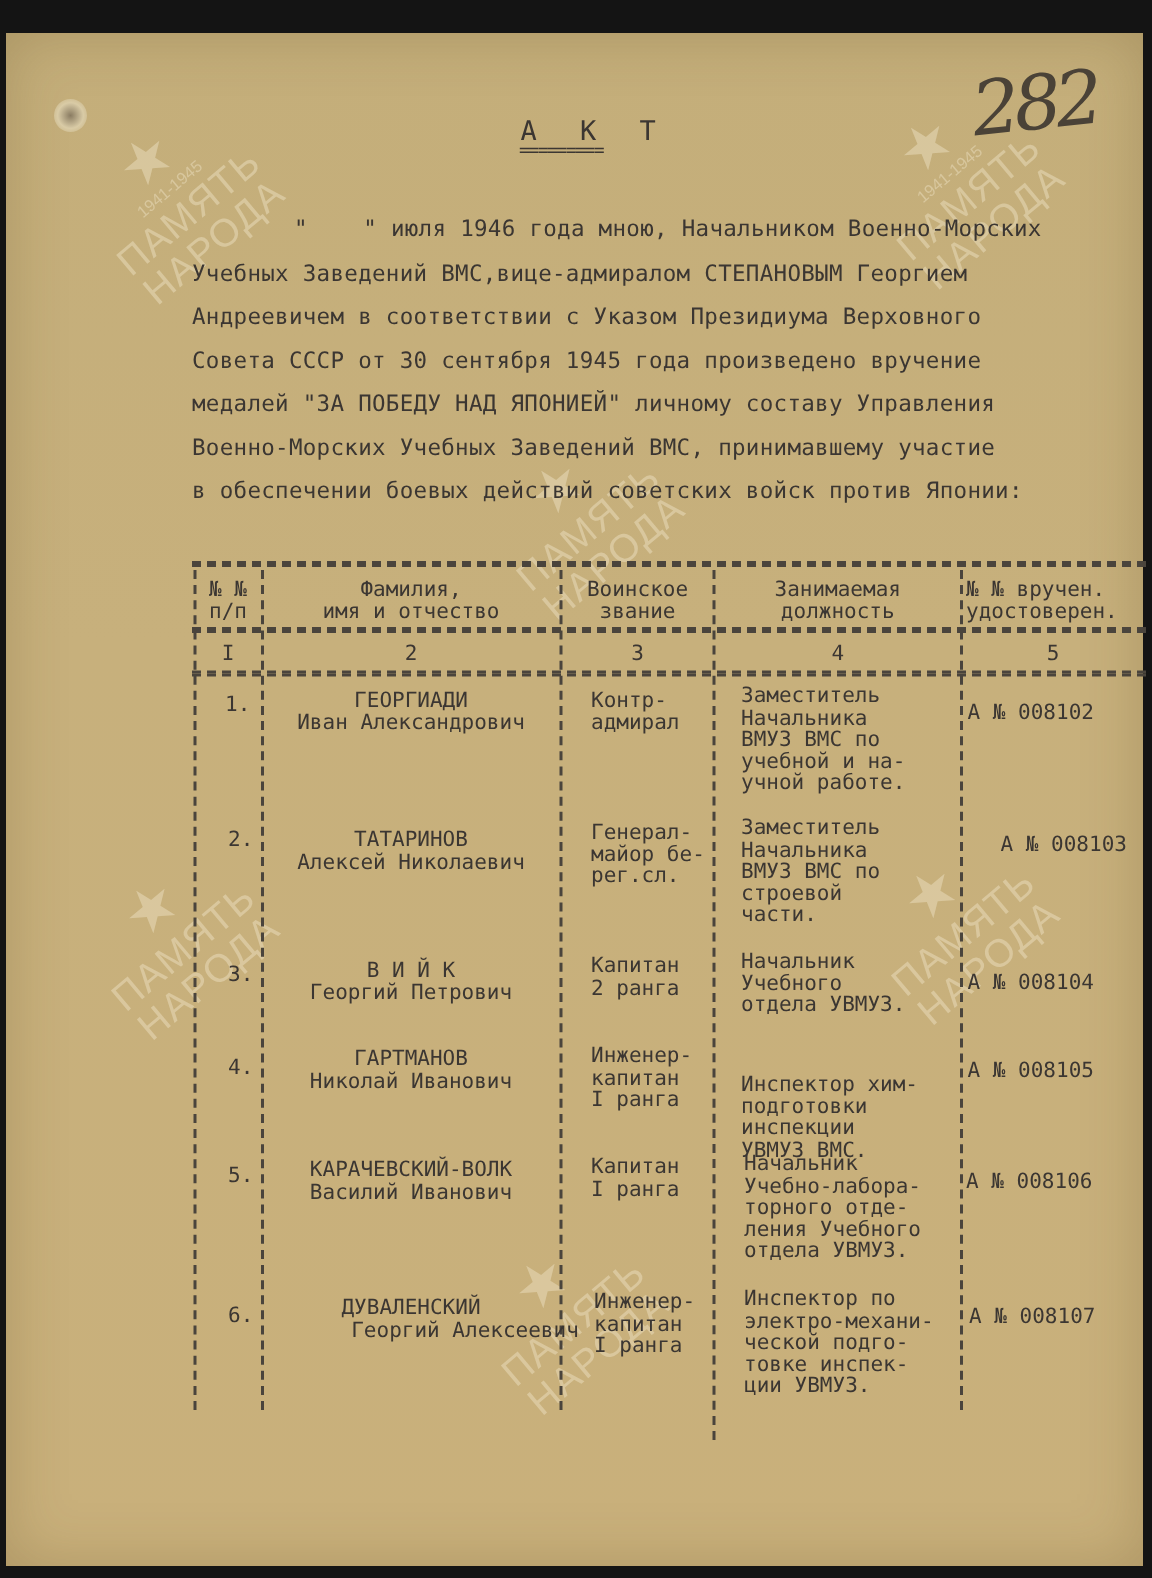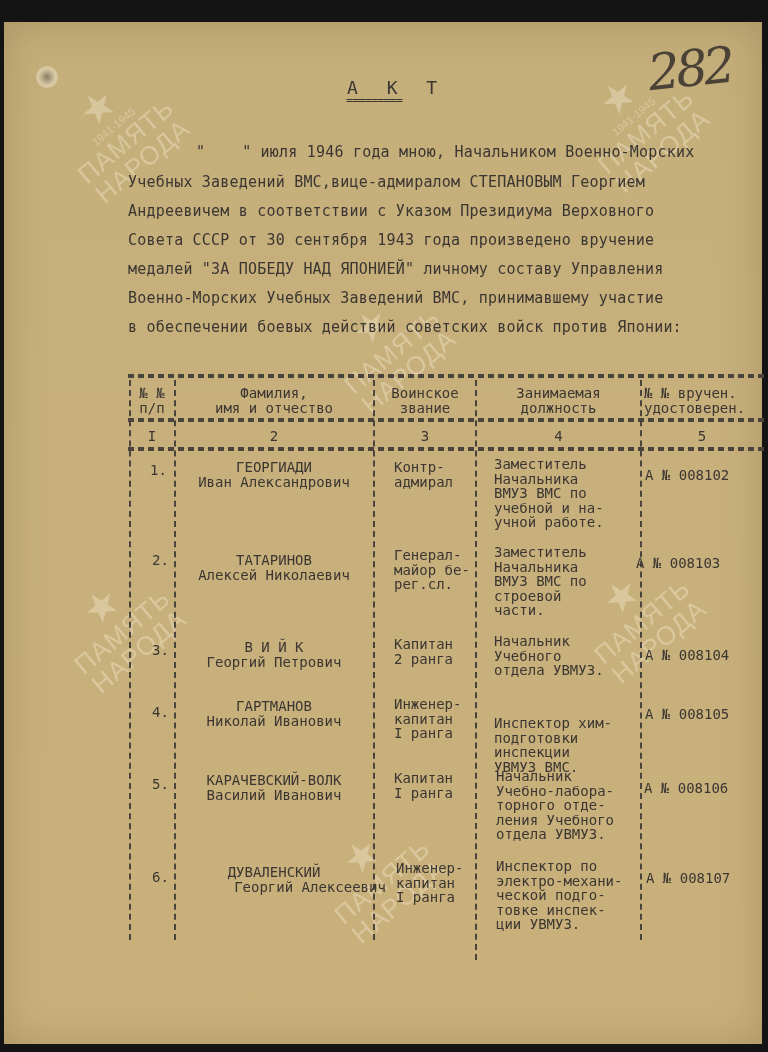--- a/index.html
+++ b/index.html
@@ -71,21 +71,21 @@
 </div>
 
 <div class="page-num">282</div>
 
 <div class="title">А К Т</div>
 <div class="title-u">=========</div>
 
 <div class="t" style="left:196px;top:143px;">"    " июля 1946 года мною, Начальником Военно-Морских</div>
 <div class="t" style="left:128px;top:173px;">Учебных Заведений ВМС,вице-адмиралом СТЕПАНОВЫМ Георгием</div>
 <div class="t" style="left:128px;top:202px;">Андреевичем в соответствии с Указом Президиума Верховного</div>
-<div class="t" style="left:128px;top:231px;">Совета СССР от 30 сентября 1943 года произведено вручение</div>
+<div class="t" style="left:128px;top:231px;">Совета СССР от 30 сентября 1945 года произведено вручение</div>
 <div class="t" style="left:128px;top:260px;">медалей "ЗА ПОБЕДУ НАД ЯПОНИЕЙ" личному составу Управления</div>
 <div class="t" style="left:128px;top:289px;">Военно-Морских Учебных Заведений ВМС, принимавшему участие</div>
 <div class="t" style="left:128px;top:318px;">в обеспечении боевых действий советских войск против Японии:</div>
 
 <div>
   <div class="hrule" style="left:128px;top:374px;width:636px;"></div>
   <div class="hrule" style="left:128px;top:418px;width:636px;"></div>
   <div class="hrule" style="left:128px;top:447px;width:636px;"></div>
 
   <div class="vrule" style="left:129px;top:380px;height:560px;"></div>
@@ -130,21 +130,21 @@
     <div class="cell center" style="left:176px;top:553px;width:196px;">ТАТАРИНОВ</div>
     <div class="cell center" style="left:176px;top:568px;width:196px;">Алексей Николаевич</div>
     <div class="cell" style="left:394px;top:548px;">Генерал-
 майор бе-
 рег.сл.</div>
     <div class="cell" style="left:494px;top:545px;">Заместитель
 Начальника
 ВМУЗ ВМС по
 строевой
 части.</div>
-    <div class="cell" style="left:636px;top:556px;">А № 008103</div>
+    <div class="cell" style="left:667px;top:556px;">А № 008103</div>
   </div>
 
   <div>
     <div class="cell" style="left:152px;top:643px;">3.</div>
     <div class="cell center" style="left:176px;top:640px;width:196px;">В И Й К</div>
     <div class="cell center" style="left:176px;top:655px;width:196px;">Георгий Петрович</div>
     <div class="cell" style="left:394px;top:637px;">Капитан
 2 ранга</div>
     <div class="cell" style="left:494px;top:634px;">Начальник
 Учебного

